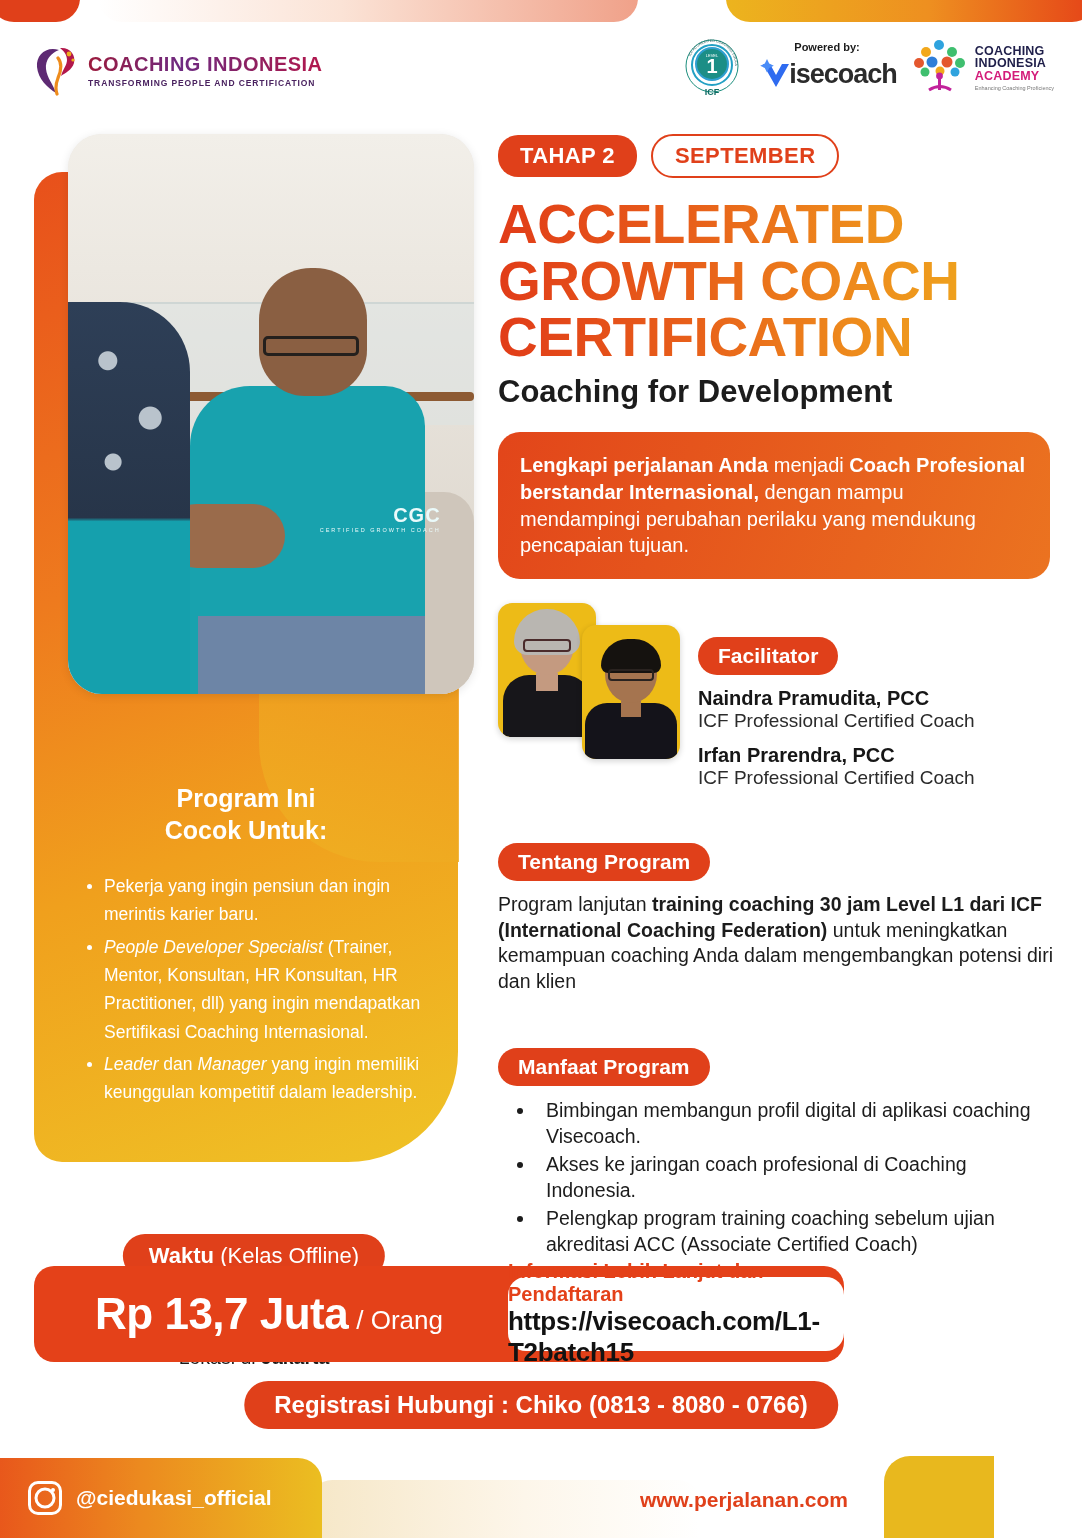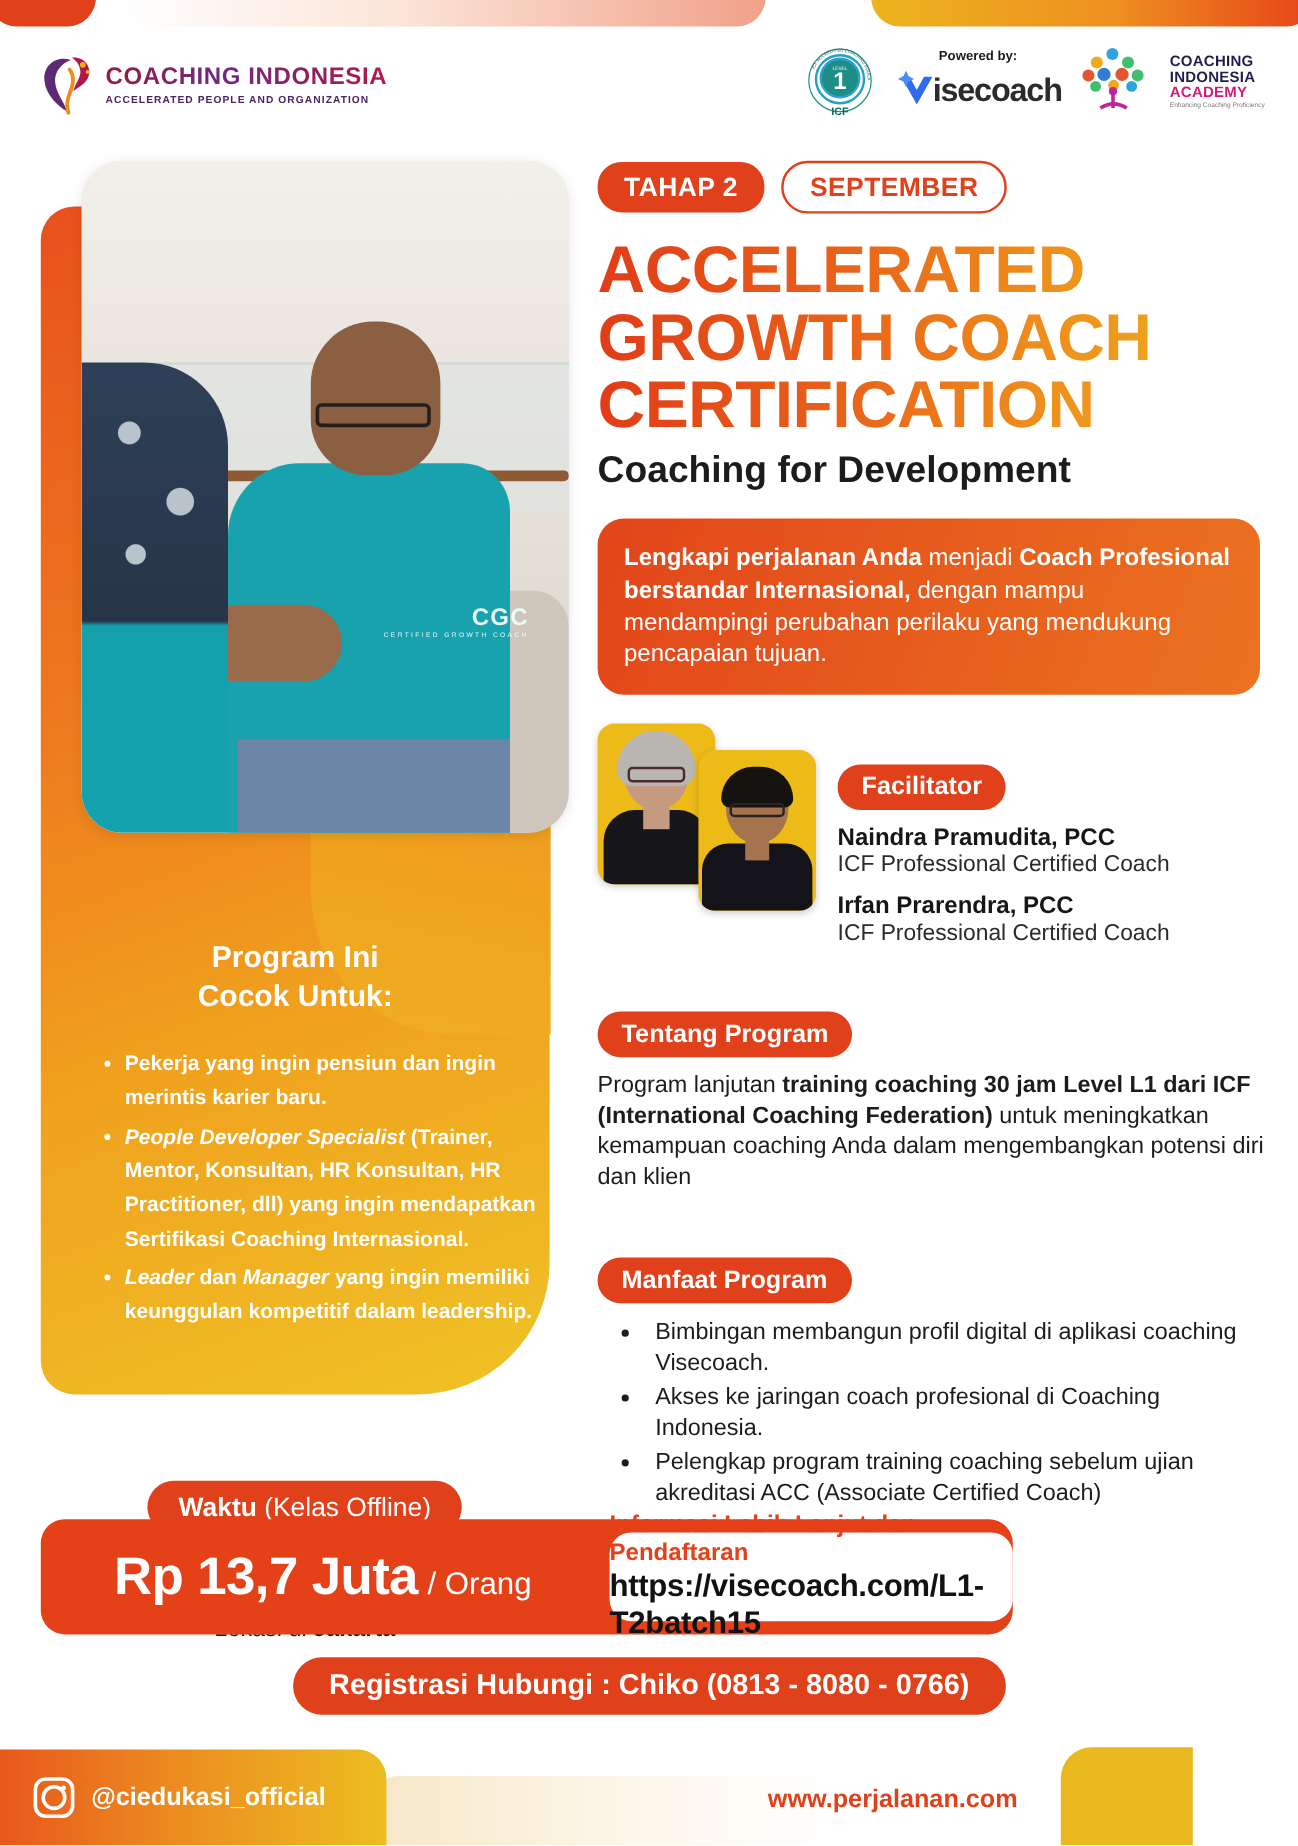--- a/index.html
+++ b/index.html
@@ -26,21 +26,21 @@
     background:linear-gradient(90deg,#9B1A3C 0%,#6E2A82 40%,#8E2060 70%, #B3184E 100%);
     -webkit-background-clip:text; background-clip:text; color:transparent; }
   .ci-tag { font-size:8.5px; font-weight:700; letter-spacing:.9px; color:#4A2360; margin-top:2px;}
 
   .partner-row { position:absolute; right:28px; top:6px; display:flex; align-items:center; gap:14px; }
   .icf-badge { width:62px; height:62px; position:relative; }
   .vise-wrap { display:flex; flex-direction:column; align-items:center; }
   .powered { font-size:11px; font-weight:700; color:#1b1b1b; margin-bottom:1px; }
   .vise-row { display:flex; align-items:center; }
   .vise-name { font-size:27px; font-weight:700; letter-spacing:-1px; color:#2b2b2b; margin-left:-6px;}
-  .cia { display:flex; align-items:center; gap:18px;justify-content:center; }
+  .cia { display:flex; align-items:center; gap:6px;justify-content:center; }
   .cia-txt { display:flex; flex-direction:column; line-height:1.02; }
   .cia-txt span:nth-child(1),.cia-txt span:nth-child(2){ font-size:12.5px; font-weight:700; color:#1F1F4A; letter-spacing:.2px;}
   .cia-txt span:nth-child(3){ font-size:12.5px; font-weight:700; color:#D31C7A; letter-spacing:.2px;}
   .cia-txt span:nth-child(4){ font-size:5.5px; color:#777; margin-top:3px; }
 
   
   .left-col { position:absolute; left:34px; top:134px; width:440px; height:1100px; }
 
   .photo-blob {
     position:absolute; left:0; top:38px; width:424px; height:990px;
@@ -73,21 +73,21 @@
   .ph-hijab-dots{position:absolute;left:2%;top:32%;width:26%;height:34%;
      background:radial-gradient(circle at 30% 25%, #b9c3cc 0 9px, transparent 10px),
                 radial-gradient(circle at 70% 55%, #b9c3cc 0 11px, transparent 12px),
                 radial-gradient(circle at 35% 78%, #b9c3cc 0 8px, transparent 9px);}
 
   .suit-title{ position:absolute; left:0; top:648px; width:424px; text-align:center;
      color:#fff; font-size:25px; font-weight:700; line-height:1.28; }
   .suit-list{ position:absolute; left:40px; top:738px; width:376px; color:#fff;
      font-size:17.5px; line-height:1.62; }
   .suit-list li{ margin-bottom:4px; }
-  .suit-list ul{ padding-left:30px;font-weight:bold; }
+  .suit-list ul{ padding-left:30px; }
   .suit-list li::marker{ font-size:17px; }
   .suit-list i{ font-style:italic; }
 
   .waktu-badge{ position:absolute; left:50%; transform:translateX(-50%); top:1100px;
      background:#E0401A; color:#fff; border-radius:30px; padding:9px 26px; font-size:22px; white-space:nowrap;}
   .waktu-badge b{ font-weight:700; }
   .waktu-lines{ position:absolute; left:0; top:1155px; width:440px; text-align:center;
      font-size:19.5px; color:#1c1c1c; line-height:1.42; }
   .waktu-lines b{ font-weight:700; }
 
@@ -189,21 +189,21 @@
         <svg width="44" height="52" viewBox="0 0 44 52">
           <path d="M25 6 C12 2 2 11 3 23 C4 35 14 44 22 49 C19 40 13 34 12 25 C11 16 17 9 25 6 Z" fill="#5E2A73"></path>
           <path d="M26 4 C36 3 42 11 40 19 C38 26 31 29 27 32 C29 25 33 21 33 16 C33 11 30 7 26 4 Z" fill="#B2174B"></path>
           <path d="M24 14 C28 19 27 27 24 34 C22 39 21 44 23 50" stroke="#EE8C1C" stroke-width="3.2" fill="none" stroke-linecap="round"></path>
           <circle cx="35" cy="10" r="2.4" fill="#EFAE1E"></circle>
           <circle cx="39" cy="16" r="1.6" fill="#EFAE1E"></circle>
         </svg>
       </div>
       <div class="ci-text">
         <div class="ci-name">COACHING INDONESIA</div>
-        <div class="ci-tag">ACCELERATED PEOPLE AND ORGANIZATION</div>
+        <div class="ci-tag">TRANSFORMING PEOPLE AND CERTIFICATION</div>
       </div>
     </div>
 
     <div class="partner-row">
 
       <div class="icf-badge">
         <svg width="62" height="62" viewBox="0 0 62 62">
           <circle cx="31" cy="29" r="26" fill="none" stroke="#1B8E7D" stroke-width="1"></circle>
           <circle cx="31" cy="28" r="20" fill="none" stroke="#23A0C4" stroke-width="2"></circle>
           <circle cx="31" cy="27" r="16" fill="#1C8E86"></circle>

